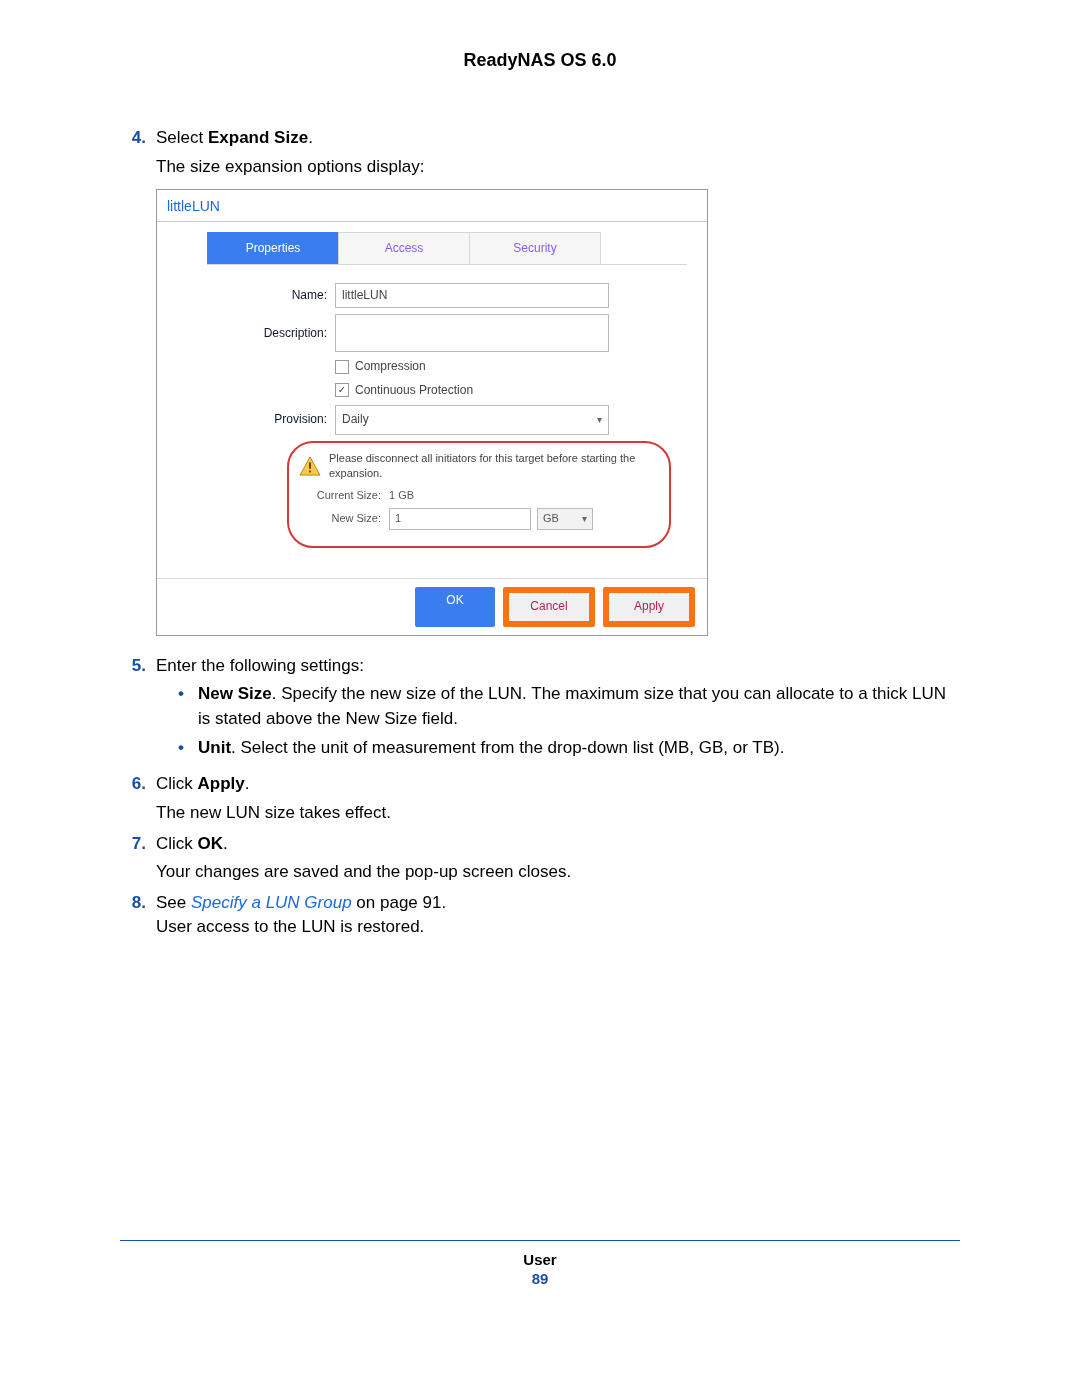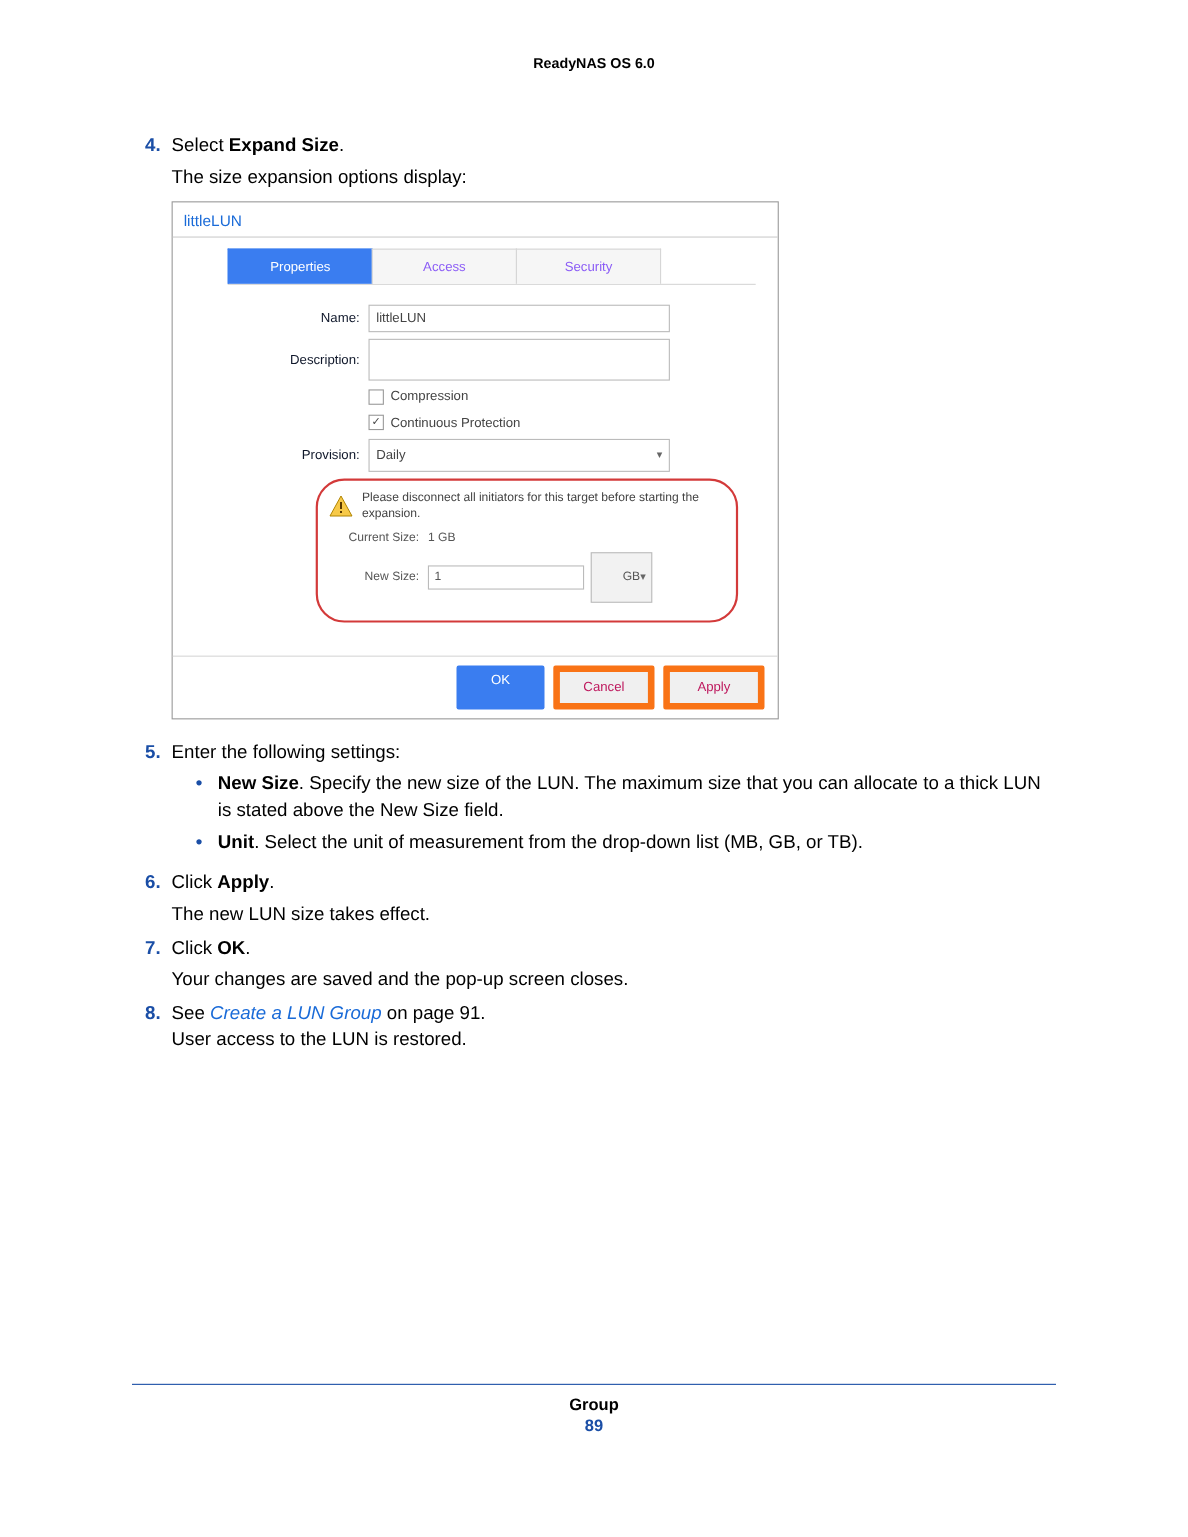--- a/index.html
+++ b/index.html
@@ -13,21 +13,21 @@
   .page {
     width: 1080px;
     min-height: 1397px;
     position: relative;
     box-sizing: border-box;
     padding: 50px 120px 80px 120px;
   }
   .header-title {
     text-align: center;
     font-weight: bold;
-    font-size: 13px;
+    font-size: 18px;
     margin-bottom: 55px;
   }
   .step-list {
     font-size: 17px;
     line-height: 1.45;
   }
   .step {
     display: flex;
     margin-bottom: 6px;
   }
@@ -191,26 +191,26 @@
   }
   .ss-newsize-input {
     border: 1px solid #bbb;
     padding: 2px 5px;
     width: 130px;
     font-size: 11px;
     background: #fff;
   }
   .ss-unit-select {
     border: 1px solid #bbb;
-    padding: 14px 5px;
+    padding: 2px 5px;
     width: 44px;
     font-size: 11px;
     margin-left: 6px;
     display: flex;
-    justify-content: flex-end;
+    justify-content: space-between;
     align-items: center;
     background: #f2f2f2;
   }
   .ss-footer {
     border-top: 1px solid #d6d6d6;
     padding: 8px 12px;
     display: flex;
     justify-content: flex-end;
     gap: 8px;
     margin-top: 20px;
@@ -375,26 +375,26 @@
           <span>Click </span><span class="bold">OK</span><span>.</span>
         </div>
         <div>Your changes are saved and the pop-up screen closes.</div>
       </div>
     </div>
 
     <div class="step">
       <div class="step-num">8.</div>
       <div class="step-body">
         <div>
-          <span>See </span><span class="link-inline">Create a LUN Group</span><span> on page 91.</span>
+          <span>See </span><span class="link-inline">Specify a LUN Group</span><span> on page 91.</span>
         </div>
         <div>User access to the LUN is restored.</div>
       </div>
     </div>
 
   </div>
 
   <hr class="footer-line">
   <div class="footer-center">
-    <div class="footer-section">Group</div>
+    <div class="footer-section">User</div>
     <div class="footer-page">89</div>
   </div>
 </div>
 
 </body></html>

